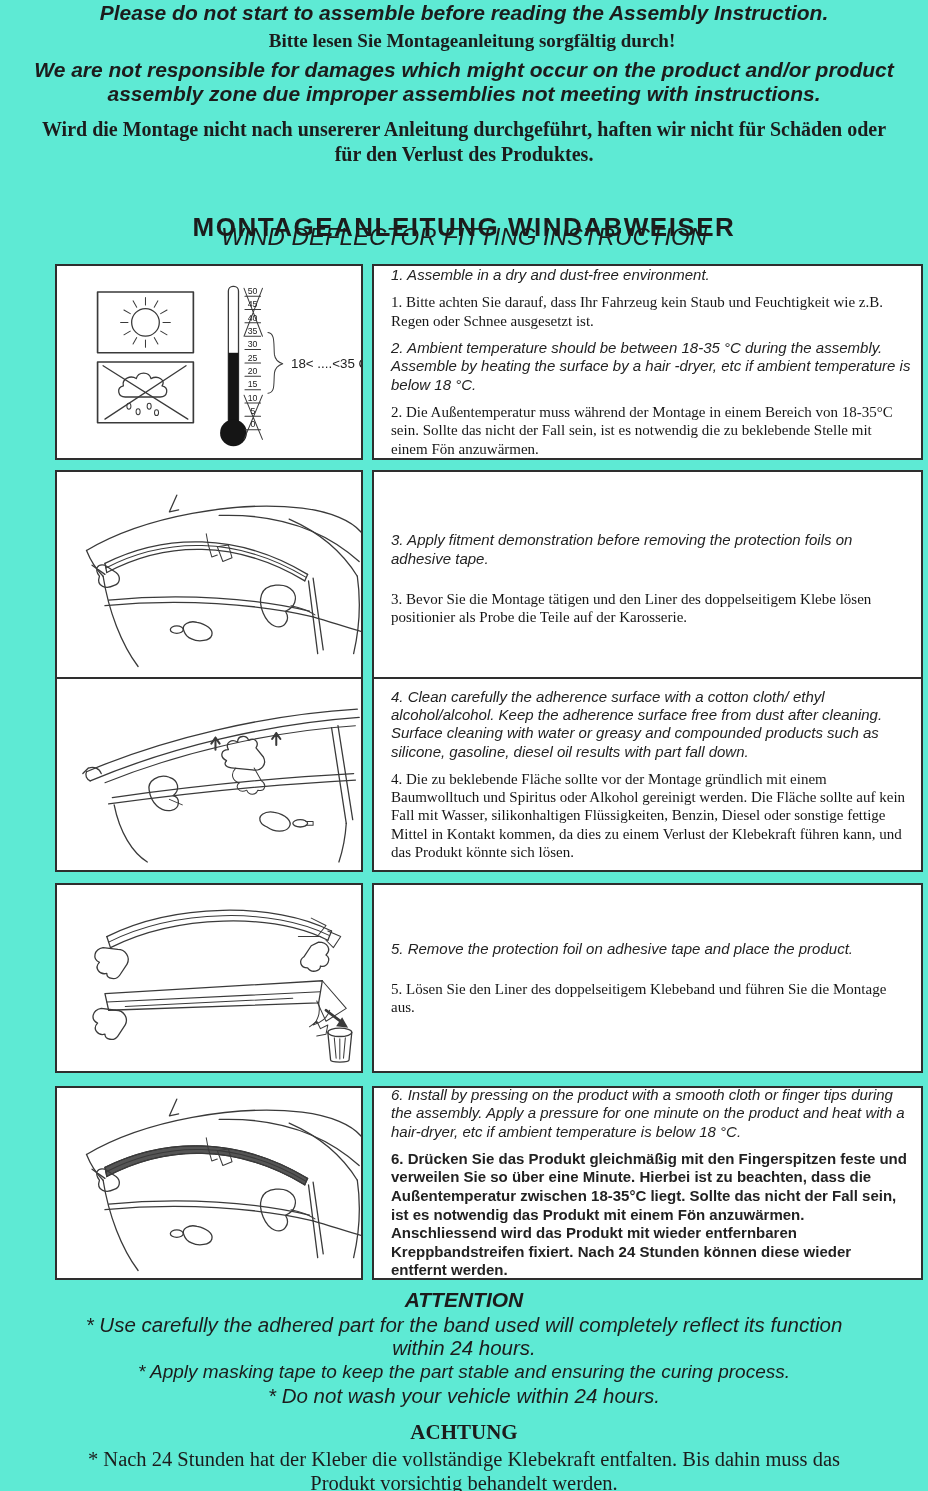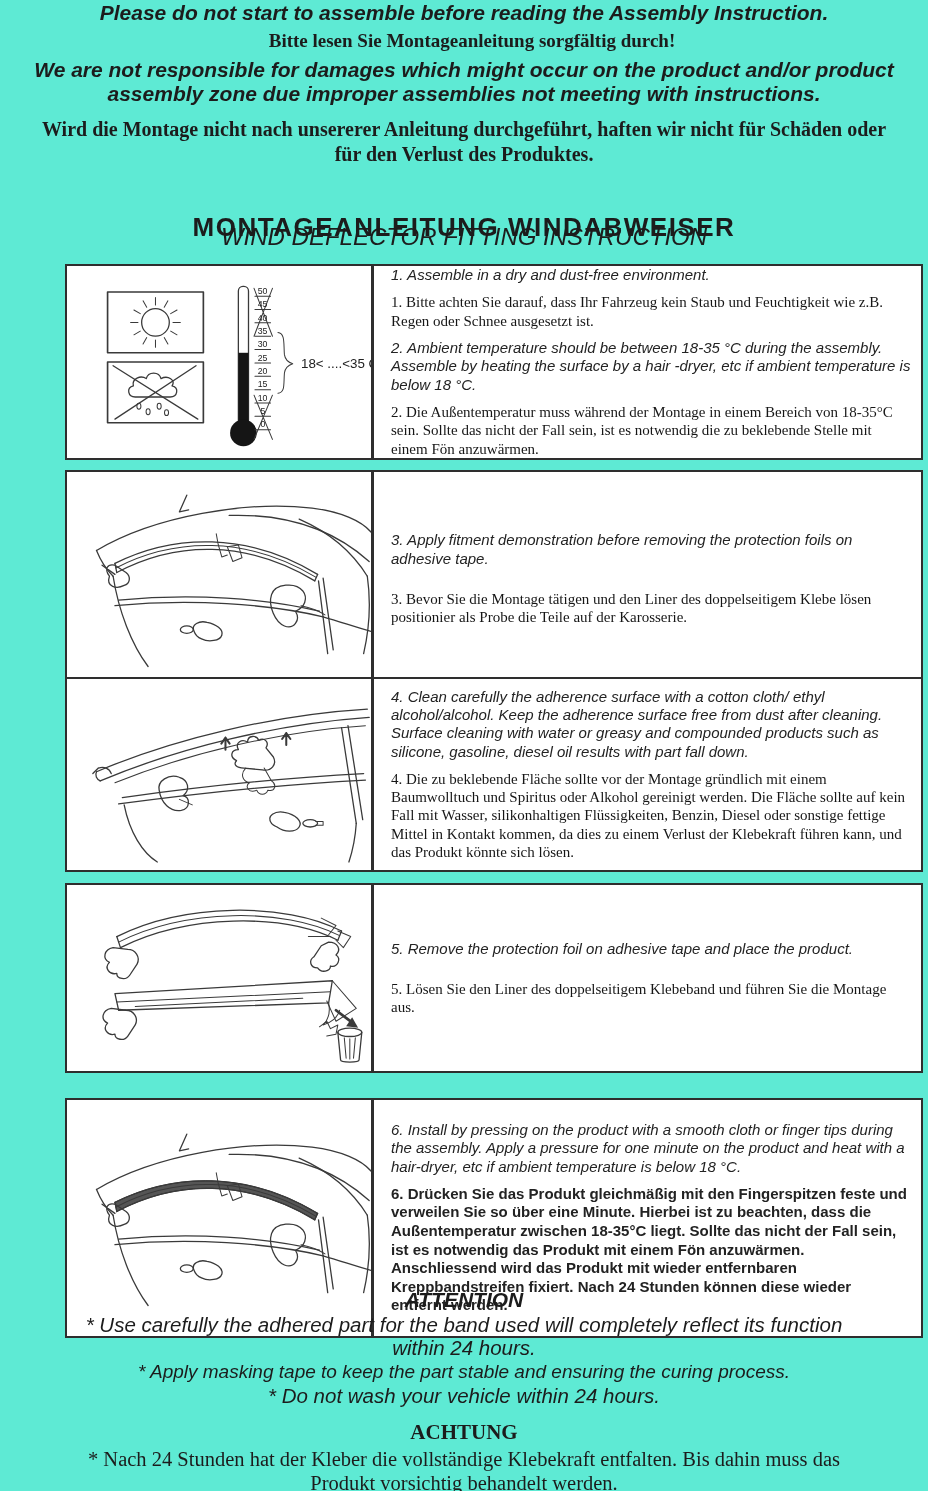--- a/index.html
+++ b/index.html
@@ -12,28 +12,28 @@
   .notice-de{top:30px;font-family:"Liberation Serif",serif;font-weight:700;font-size:19px;padding-left:16px;}
   .disc-en{top:58px;font-style:italic;font-weight:700;font-size:21px;line-height:24px;
            max-width:860px;margin:0 auto;}
   .disc-de{top:117px;font-family:"Liberation Serif",serif;font-weight:700;font-size:20px;
            line-height:25px;max-width:850px;margin:0 auto;}
   .title-en{top:176px;font-style:italic;font-weight:400;font-size:24px;margin-top:47px;}
   .title-de{top:212px;font-weight:700;font-size:26px;letter-spacing:1.5px;}
 
   
   .panel{position:absolute;box-sizing:border-box;border:2px solid #2e2e2e;background:#fff;}
-  .illus{left:65px;width:308px;padding-left:24px;}
+  .illus{left:55px;width:308px;padding-left:24px;}
   .tpanel{left:372px;width:551px;display:flex;flex-direction:column;justify-content:center;
           padding:8px 10px 8px 17px;gap:9px;}
   .r1{top:264px;height:196px;}
   .r2{top:470px;height:218px;}
   .r3{top:677px;height:195px;}
   .r4{top:883px;height:190px;}
-  .r5{top:1086px;height:240px;margin-top:12px;}
+  .r5{top:1086px;height:194px;}
   .en{font-style:italic;font-size:15px;line-height:1.22;margin:0;color:#232323;}
   .de{font-family:"Liberation Serif",serif;font-size:15px;line-height:1.22;margin:0;color:#161616;}
   .de-sans{font-family:"Liberation Sans",sans-serif;font-style:normal;font-size:15px;
            line-height:1.24;margin:0;color:#222;font-weight:bold;}
   .gap-lg{gap:22px;}
   .illus svg{width:100%;height:100%;display:block;}
 
   
   .footer{position:absolute;top:1288px;left:0;right:0;text-align:center;}
   .att-title{font-style:italic;font-weight:700;font-size:21px;}

